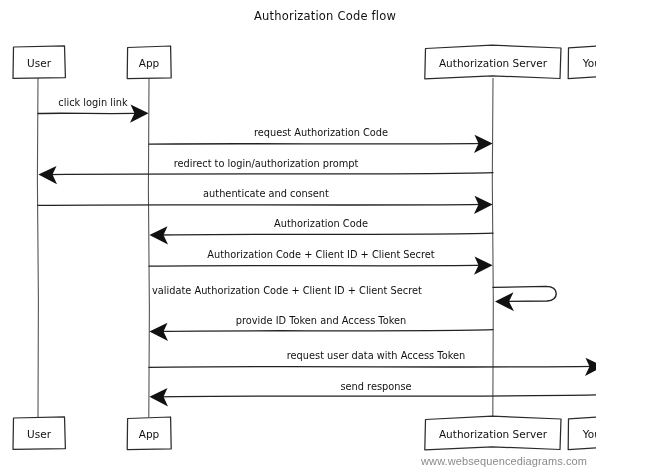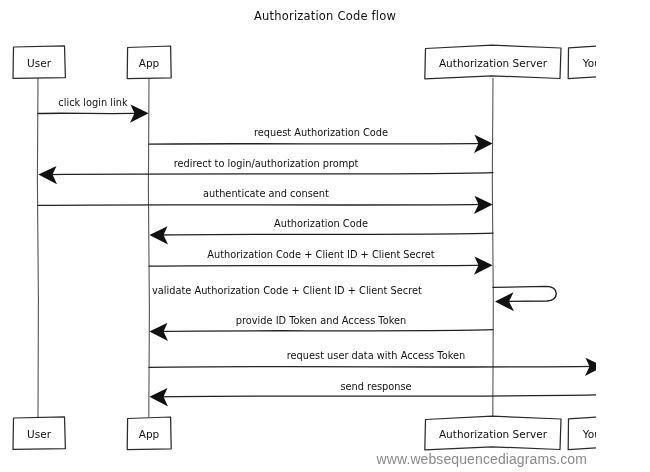--- a/index.html
+++ b/index.html
@@ -43,21 +43,21 @@
     font-family: "DejaVu Sans", sans-serif;
     font-size: 9.8px;
     fill: #111111;
     text-anchor: start;
   }
   .footer-text {
     position: absolute;
     right: 9px;
     bottom: 5px;
     font-family: "Liberation Sans", sans-serif;
-    font-size: 14px;
+    font-size: 11px;
     color: #8a8a8a;
     letter-spacing: 0.1px;
     white-space: nowrap;
   }
   .box-shape {
     fill: #ffffff;
     stroke: #2b2b2b;
     stroke-width: 1.25;
     stroke-linejoin: round;
   }

